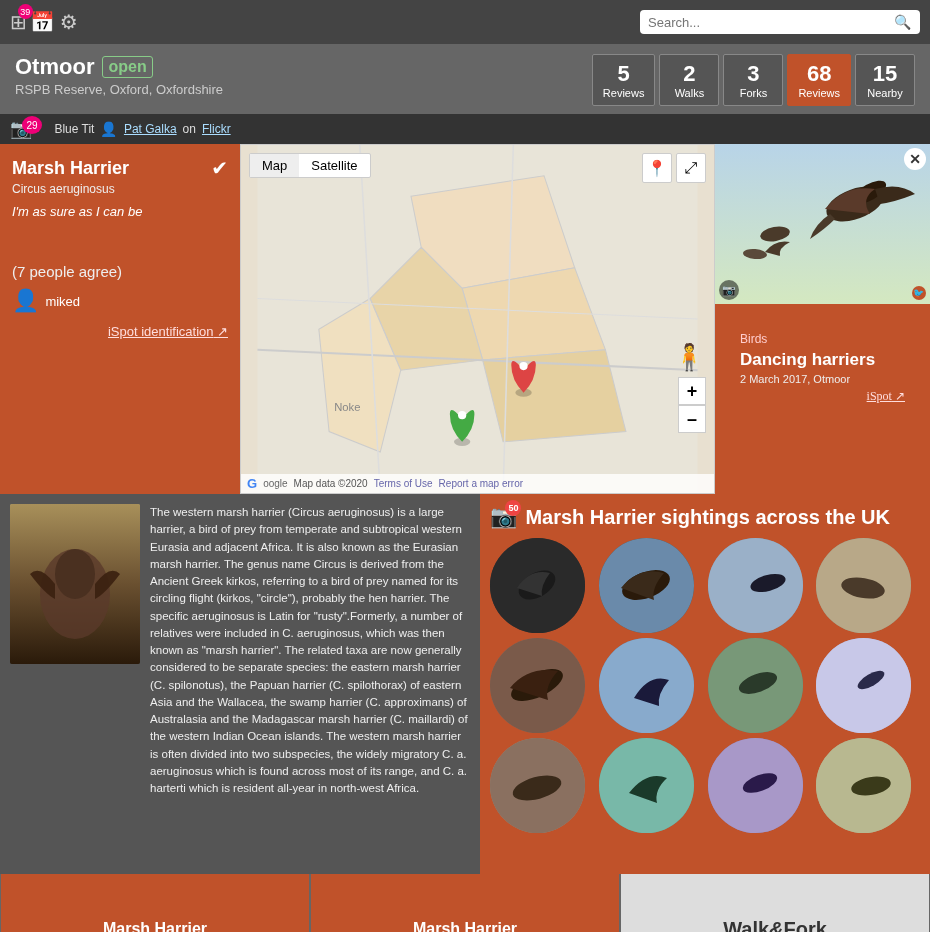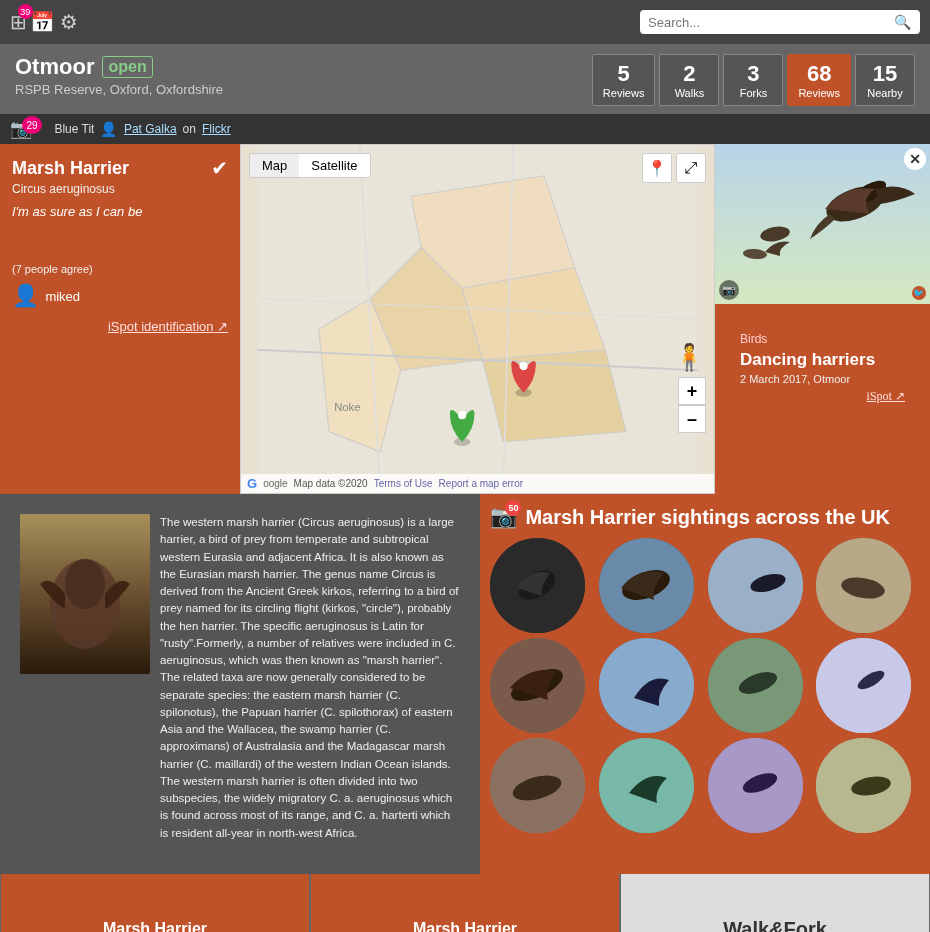--- a/index.html
+++ b/index.html
@@ -89,21 +89,21 @@
       position: relative;
       z-index: 2;
     }
     .id-card-header {
       display: flex; align-items: center; justify-content: space-between;
     }
     .id-card-title { font-size: 18px; font-weight: bold; }
     .checkmark { font-size: 20px; color: white; }
     .id-card-subtitle { font-size: 12px; color: #eee; margin-top: 2px; }
     .id-card-confidence { font-size: 13px; margin: 8px 0 4px; font-style: italic; }
-    .id-card-agree { font-size: 11px; color: #eee; margin-top: 44px; }
+    .id-card-agree { font-size: 15px; color: #eee; margin-top: 44px; }
     .id-card-user {
       display: flex; align-items: center; gap: 6px;
       margin-top: 8px; font-size: 13px;
     }
     .user-icon { font-size: 22px; }
     .ispot-link {
       display: block; text-align: right; margin-top: 10px;
       color: #fdd; font-size: 13px; text-decoration: underline; cursor: pointer;
     }
 
@@ -194,21 +194,21 @@
 
     
     .bottom-section {
       display: flex;
       height: 380px;
       background: #777;
     }
 
     .info-box {
       width: 480px; background: #555;
-      display: flex; padding: 20px; gap: 10px;
+      display: flex; padding: 10px; gap: 10px;
     }
     .info-thumbnail {
       width: 130px; min-width: 130px; height: 160px;
       background: linear-gradient(180deg, #a96 0%, #654 60%, #333 100%);
       border-radius: 2px; overflow: hidden;
     }
     .info-text { color: #eee; font-size: 11.5px; line-height: 1.5; flex: 1; }
     .wikipedia-link {
       display: block; text-align: right; margin-top: 8px;
       color: #adf; font-size: 12px; text-decoration: underline; cursor: pointer;

